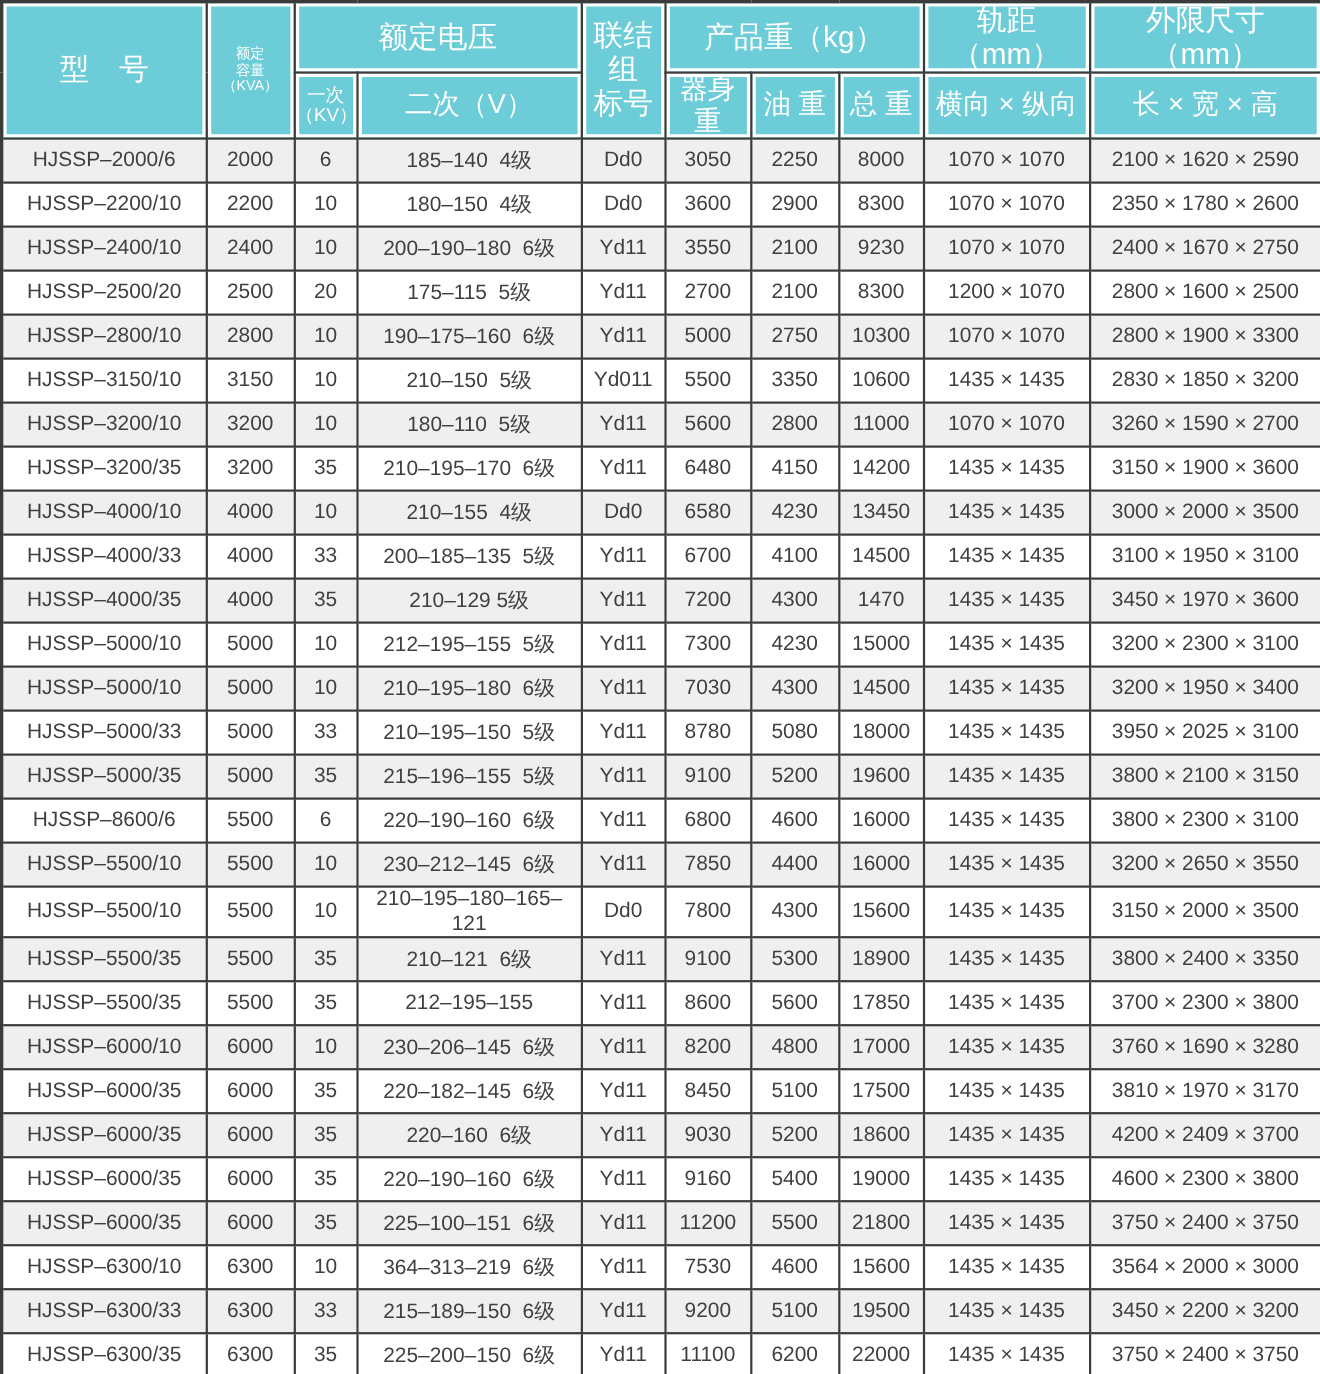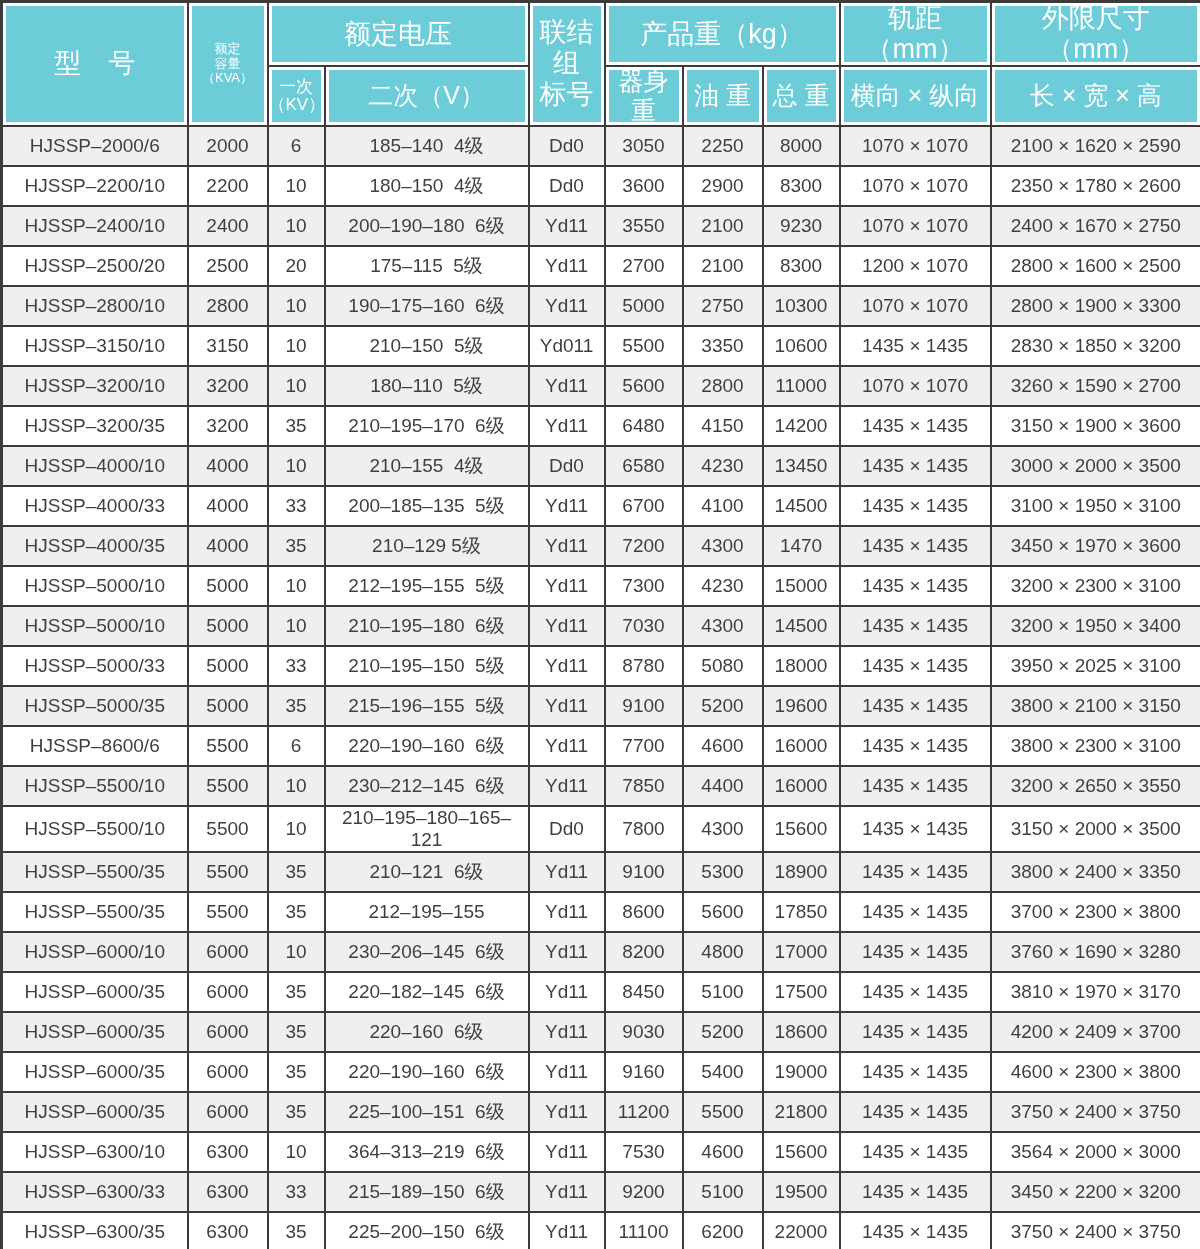--- a/index.html
+++ b/index.html
@@ -273,21 +273,21 @@
         <td>19600</td>
         <td>1435 × 1435</td>
         <td>3800 × 2100 × 3150</td>
       </tr>
       <tr>
         <td>HJSSP–8600/6</td>
         <td>5500</td>
         <td>6</td>
         <td>220–190–160  6级</td>
         <td>Yd11</td>
-        <td>7700</td>
+        <td>6800</td>
         <td>4600</td>
         <td>16000</td>
         <td>1435 × 1435</td>
         <td>3800 × 2300 × 3100</td>
       </tr>
       <tr>
         <td>HJSSP–5500/10</td>
         <td>5500</td>
         <td>10</td>
         <td>230–212–145  6级</td>

